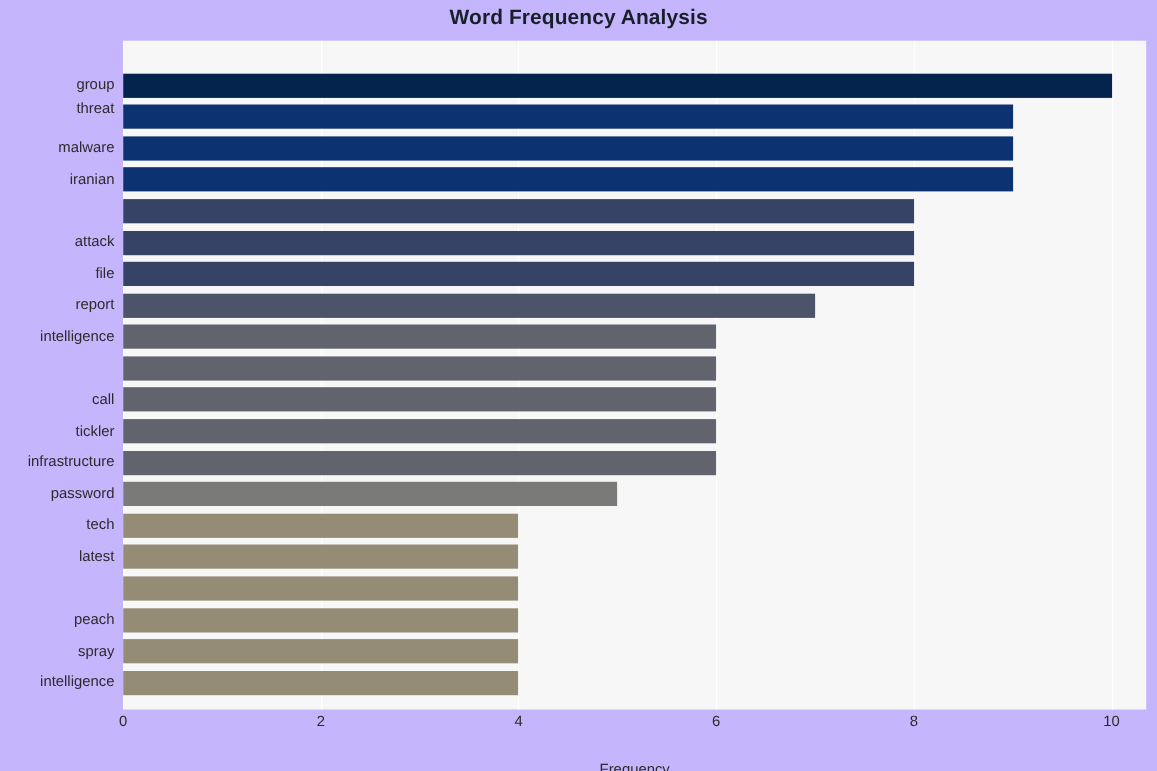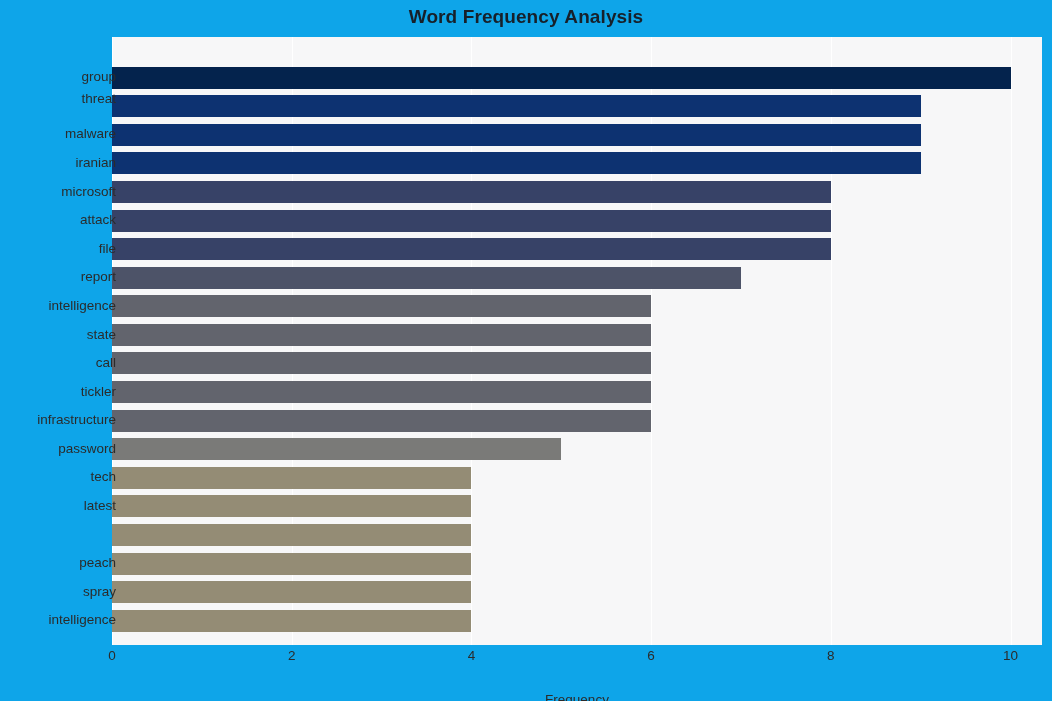--- a/index.html
+++ b/index.html
@@ -73,21 +73,20 @@
     height: 22px;
   }
 
   
   #y-axis-labels {
     position: absolute;
     left: 0;
     top: 37px;
     width: 104px;
     height: 608px;
-    padding-left: 12px;
   }
   .y-tick-label {
     position: absolute;
     right: 0;
     width: 104px;
     height: 28.6px;
     line-height: 28.6px;
     text-align: right;
     font-size: 13.5px;
     color: #2b2b2b;
@@ -116,21 +115,21 @@
     top: 692px;
     width: 930px;
     text-align: center;
     font-size: 13.5px;
     color: #2b2b2b;
   }
 </style>
 </head>
 <body>
 
-<div id="figure" style="background: #0ea5e9;">
+<div id="figure" style="background: #c4b5fd;">
 
   <div id="chart-title">Word Frequency Analysis</div>
 
   <div id="plot-area" style="background: rgb(247, 247, 248);">
     <div id="grid-layer">
         <div class="gridline" style="left: 0px; background: rgb(255, 255, 255);"></div>
         <div class="gridline" style="left: 179.71px; background: rgb(255, 255, 255);"></div>
         <div class="gridline" style="left: 359.42px; background: rgb(255, 255, 255);"></div>
         <div class="gridline" style="left: 539.13px; background: rgb(255, 255, 255);"></div>
         <div class="gridline" style="left: 718.841px; background: rgb(255, 255, 255);"></div>
@@ -198,26 +197,24 @@
           <div class="bar" title="collaborate: 4" style="width: 359.42px; background: rgb(148, 140, 117); height: 22.0103px; top: 3.28726px;"></div>
         </div>
       </div>
   </div>
 
   <div id="y-axis-labels">
       <div class="y-tick-label" style="top: 26.2981px; height: 28.5849px; line-height: 28.5849px;">group</div>
       <div class="y-tick-label" style="top: 48px; height: 28.5849px; line-height: 28.5849px;">threat</div>
       <div class="y-tick-label" style="top: 83.4678px; height: 28.5849px; line-height: 28.5849px;">malware</div>
       <div class="y-tick-label" style="top: 112.053px; height: 28.5849px; line-height: 28.5849px;">iranian</div>
-      <div class="y-tick-label" style="top: 140.638px; height: 28.5849px; line-height: 28.5849px;">microsoft</div>
       <div class="y-tick-label" style="top: 197.807px; height: 28.5849px; line-height: 28.5849px;">file</div>
       <div class="y-tick-label" style="top: 169.222px; height: 28.5849px; line-height: 28.5849px;">attack</div>
       <div class="y-tick-label" style="top: 226.392px; height: 28.5849px; line-height: 28.5849px;">report</div>
       <div class="y-tick-label" style="top: 254.977px; height: 28.5849px; line-height: 28.5849px;">intelligence</div>
-      <div class="y-tick-label" style="top: 283.562px; height: 28.5849px; line-height: 28.5849px;">state</div>
       <div class="y-tick-label" style="top: 312.147px; height: 28.5849px; line-height: 28.5849px;">call</div>
       <div class="y-tick-label" style="top: 340.732px; height: 28.5849px; line-height: 28.5849px;">tickler</div>
       <div class="y-tick-label" style="top: 369.316px; height: 28.5849px; line-height: 28.5849px;">infrastructure</div>
       <div class="y-tick-label" style="top: 426.486px; height: 28.5849px; line-height: 28.5849px;">tech</div>
       <div class="y-tick-label" style="top: 397.901px; height: 28.5849px; line-height: 28.5849px;">password</div>
       <div class="y-tick-label" style="top: 455.071px; height: 28.5849px; line-height: 28.5849px;">latest</div>
       <div class="y-tick-label" style="top: 512.241px; height: 28.5849px; line-height: 28.5849px;">peach</div>
       <div class="y-tick-label" style="top: 540.826px; height: 28.5849px; line-height: 28.5849px;">spray</div>
       <div class="y-tick-label" style="top: 569.41px; height: 28.5849px; line-height: 28.5849px;">intelligence</div>
     </div>

